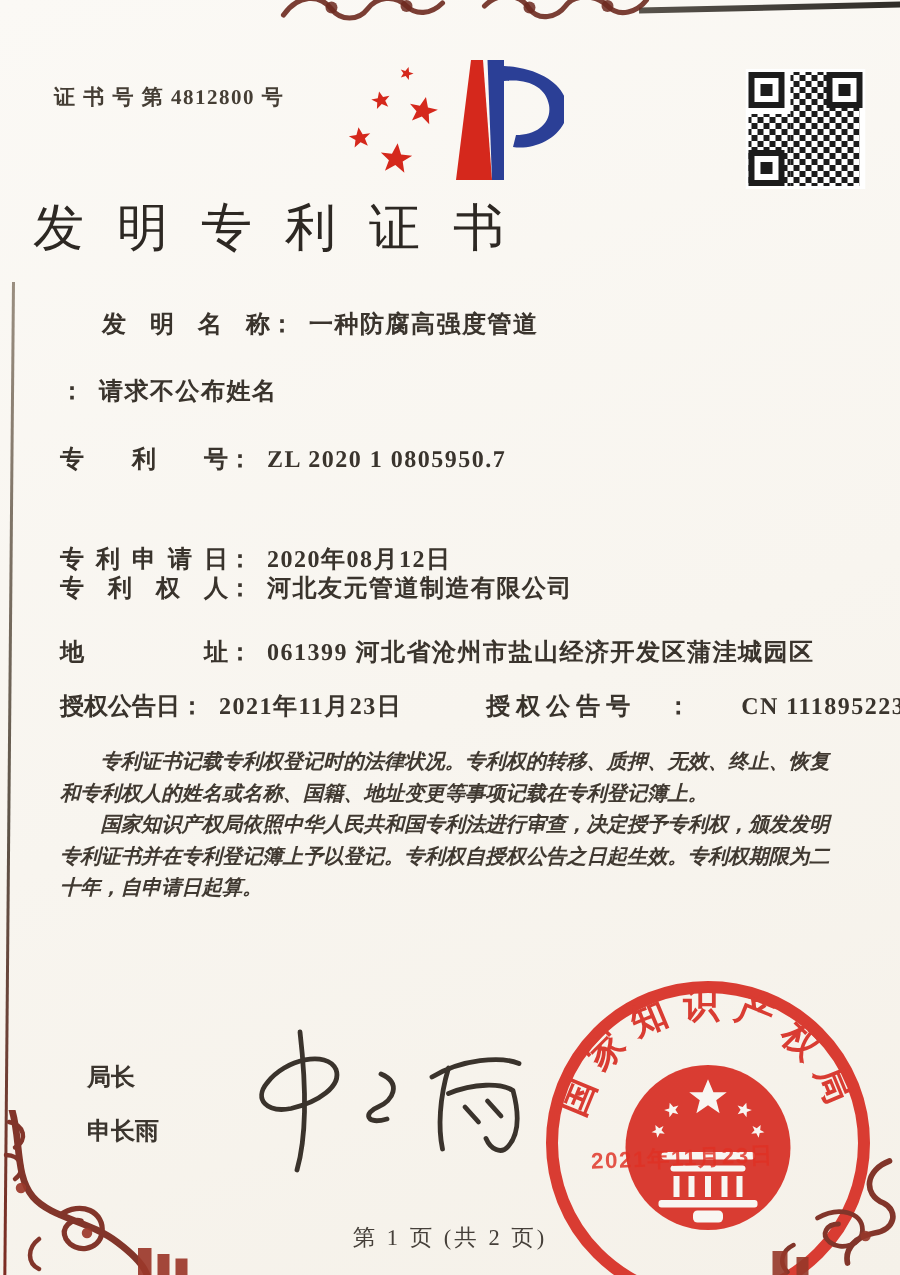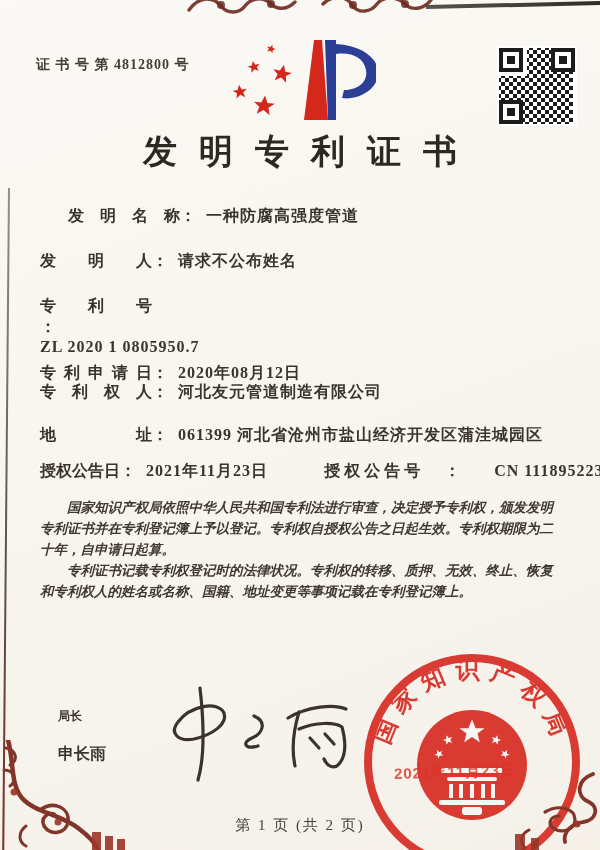--- a/index.html
+++ b/index.html
@@ -7,38 +7,38 @@
   body { font-family:"Liberation Serif","DejaVu Serif",serif; background:#e8e4dc; }
   #page {
     position:relative; width:600px; height:850px; overflow:hidden;
     background:linear-gradient(160deg,#fbf9f5 0%, #f8f5ef 55%, #f5f1e9 100%);
     color:#3c362f;
   }
   .abs { position:absolute; }
 
   
   .cert-no { left:36px; top:40px; font-size:14px; letter-spacing:1px; color:#453e35; font-weight:600;margin-top:16px; }
-  .title { left:0; top:129px; width:100%; text-align:center; font-size:34px; font-weight:bold;
+  .title { left:0; top:129px; width:100%; text-align:left; font-size:34px; font-weight:normal;
            color:#2d2823; letter-spacing:22px; padding-left:22px; }
 
   
   .frow { left:40px; width:540px; font-size:16px; display:flex; align-items:baseline; white-space:nowrap; }
   .flabel { display:inline-block; width:112px; text-align:justify; text-align-last:justify; font-weight:700; color:#39332c; }
   .fcolon { font-weight:700; margin-right:10px; }
   .fvalue { font-weight:600; letter-spacing:1px; color:#3a342d; }
   .fpair2 { margin-left:56px; display:inline-flex; align-items:baseline;gap:24px; }
   .fpair2 .flabel { width:96px; }
 
   
   .body-text { left:40px; top:497px; width:522px; font-size:13.5px; line-height:21px;
                font-style:italic; font-weight:600; color:#403931; }
   .body-text p { text-indent:2em; }
 
   
-  .signer-title { left:58px; top:708px; font-size:12px; font-weight:700; color:#3b352e; font-style:normal; font-family:"Liberation Sans","DejaVu Sans",sans-serif; }
+  .signer-title { left:58px; top:708px; font-size:16px; font-weight:700; color:#3b352e; font-style:normal; font-family:"Liberation Sans","DejaVu Sans",sans-serif; }
   .signer-name  { left:58px; top:744px; font-size:16px; font-weight:700; color:#3b352e; font-family:"Liberation Sans","DejaVu Sans",sans-serif; }
 
   .footer { left:0; top:816px; width:100%; text-align:center; font-size:15px; letter-spacing:2px; color:#46403a; }
 
   .seal-date { left:394px; top:763px; font-size:15px; font-weight:700; color:#e03124; opacity:.82;
                letter-spacing:1px; transform:rotate(-2deg); font-family:"Liberation Sans","DejaVu Sans",sans-serif; }
 
   .edge-top-right { left:426px; top:3px; width:176px; height:4px;
                     background:linear-gradient(90deg,#58534c,#2f2c27); transform:rotate(-1.3deg); }
   .edge-left { left:8px; top:188px; width:2px; height:662px;
@@ -114,25 +114,24 @@
   </svg>
 
   <div class="abs title">发明专利证书</div>
 
   <div class="abs frow" style="top:206px;margin-left:28px;">
     <span class="flabel">发明名称</span>
       <span class="fcolon">：</span>
     <span class="fvalue">一种防腐高强度管道</span>
   </div>
   <div class="abs frow" style="top:251px;">
-    <span class="flabel">发明人</span>
       <span class="fcolon">：</span>
     <span class="fvalue">请求不公布姓名</span>
   </div>
-  <div class="abs frow" style="top:296px;flex-direction:column;">
+  <div class="abs frow" style="top:296px;">
     <span class="flabel">专利号</span>
       <span class="fcolon">：</span>
     <span class="fvalue">ZL 2020 1 0805950.7</span>
   </div>
   <div class="abs frow" style="top:339px;margin-top:24px;">
     <span class="flabel">专利申请日</span>
       <span class="fcolon">：</span>
     <span class="fvalue">2020年08月12日</span>
   </div>
   <div class="abs frow" style="top:382px;">
@@ -150,22 +149,22 @@
       <span class="fcolon">：</span>
     <span class="fvalue">2021年11月23日</span>
     <span class="fpair2">
       <span class="flabel">授权公告号</span>
         <span class="fcolon">：</span>
       <span class="fvalue">CN 111895223 B</span>
     </span>
   </div>
 
   <div class="abs body-text">
+    <p>专利证书记载专利权登记时的法律状况。专利权的转移、质押、无效、终止、恢复和专利权人的姓名或名称、国籍、地址变更等事项记载在专利登记簿上。</p>
     <p>国家知识产权局依照中华人民共和国专利法进行审查，决定授予专利权，颁发发明专利证书并在专利登记簿上予以登记。专利权自授权公告之日起生效。专利权期限为二十年，自申请日起算。</p>
-    <p>专利证书记载专利权登记时的法律状况。专利权的转移、质押、无效、终止、恢复和专利权人的姓名或名称、国籍、地址变更等事项记载在专利登记簿上。</p>
   </div>
 
   <div class="abs signer-title">局长</div>
   <div class="abs signer-name">申长雨</div>
 
   <svg class="abs" style="left:128px; top:682px;" width="230" height="105" viewBox="0 0 230 105">
     <g stroke="#3a332c" stroke-width="3.2" fill="none" stroke-linecap="round" stroke-linejoin="round">
       <path d="M50,40 C62,24 90,18 96,31 C100,42 84,53 66,57 C50,60 41,51 50,40 Z"></path>
       <path d="M72,6 C75,32 78,70 70,98"></path>
       <path d="M126,34 C140,40 134,52 124,56 C114,60 116,68 130,64"></path>

